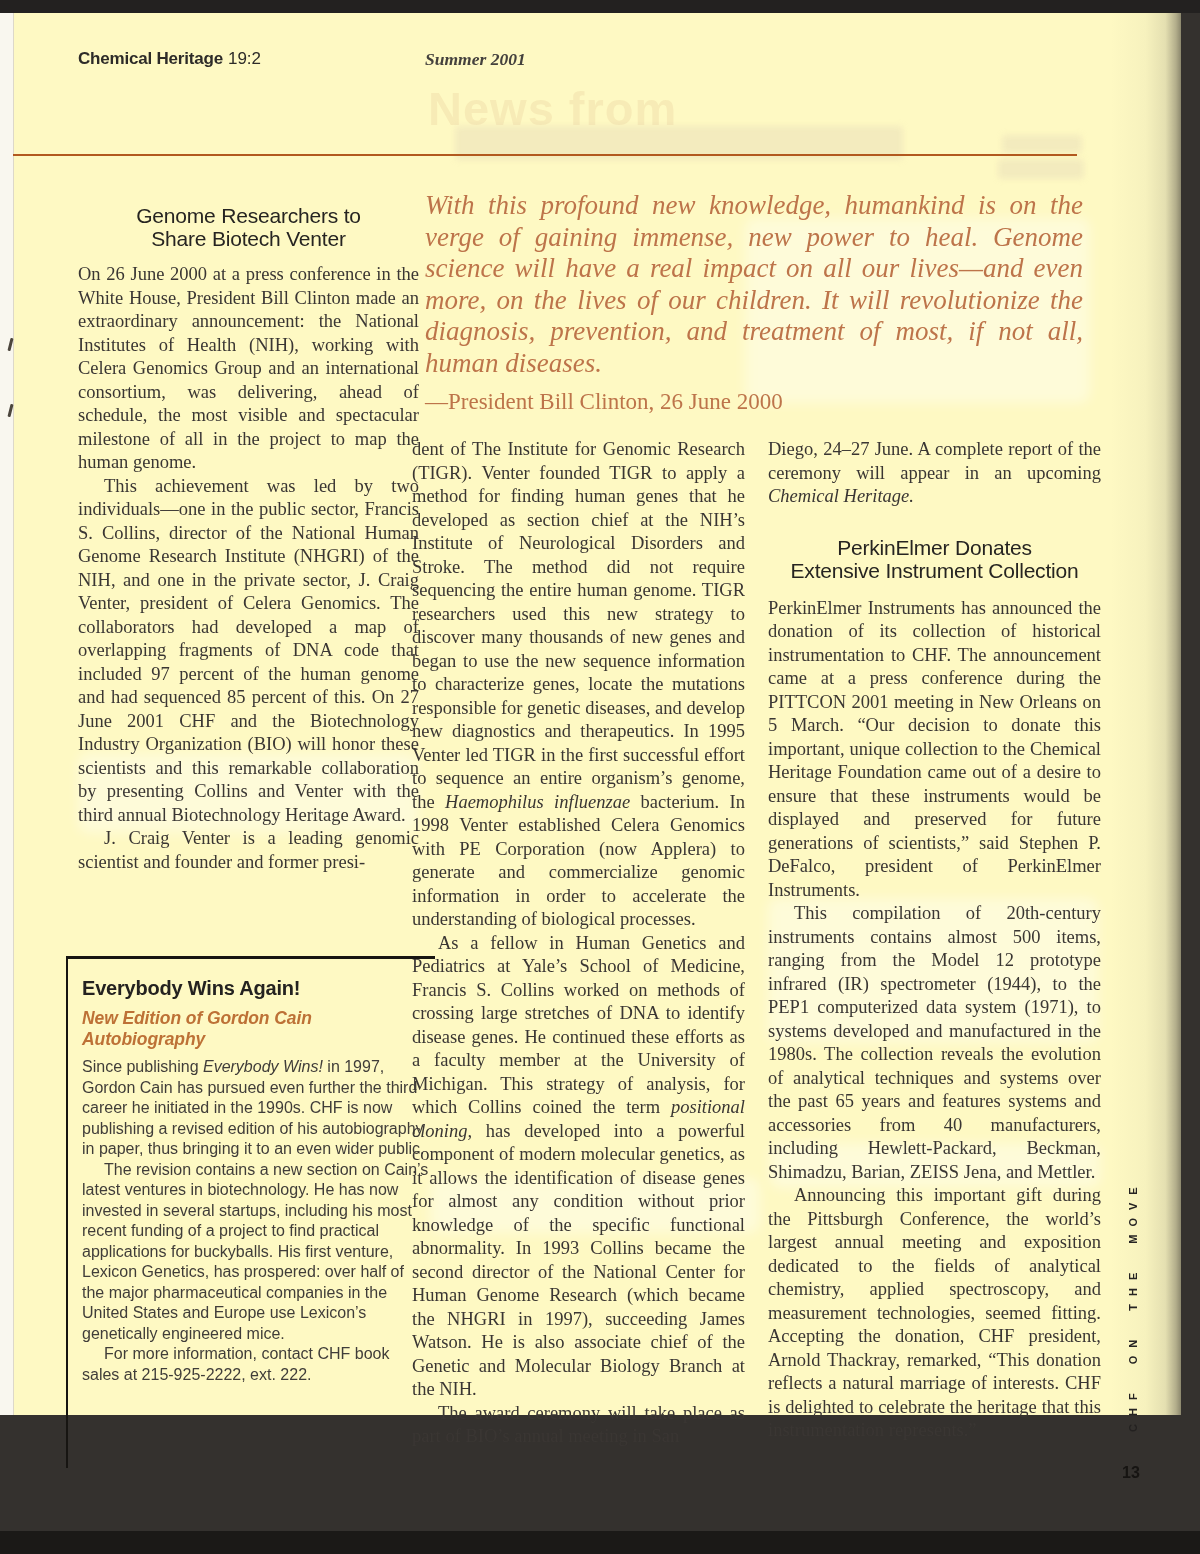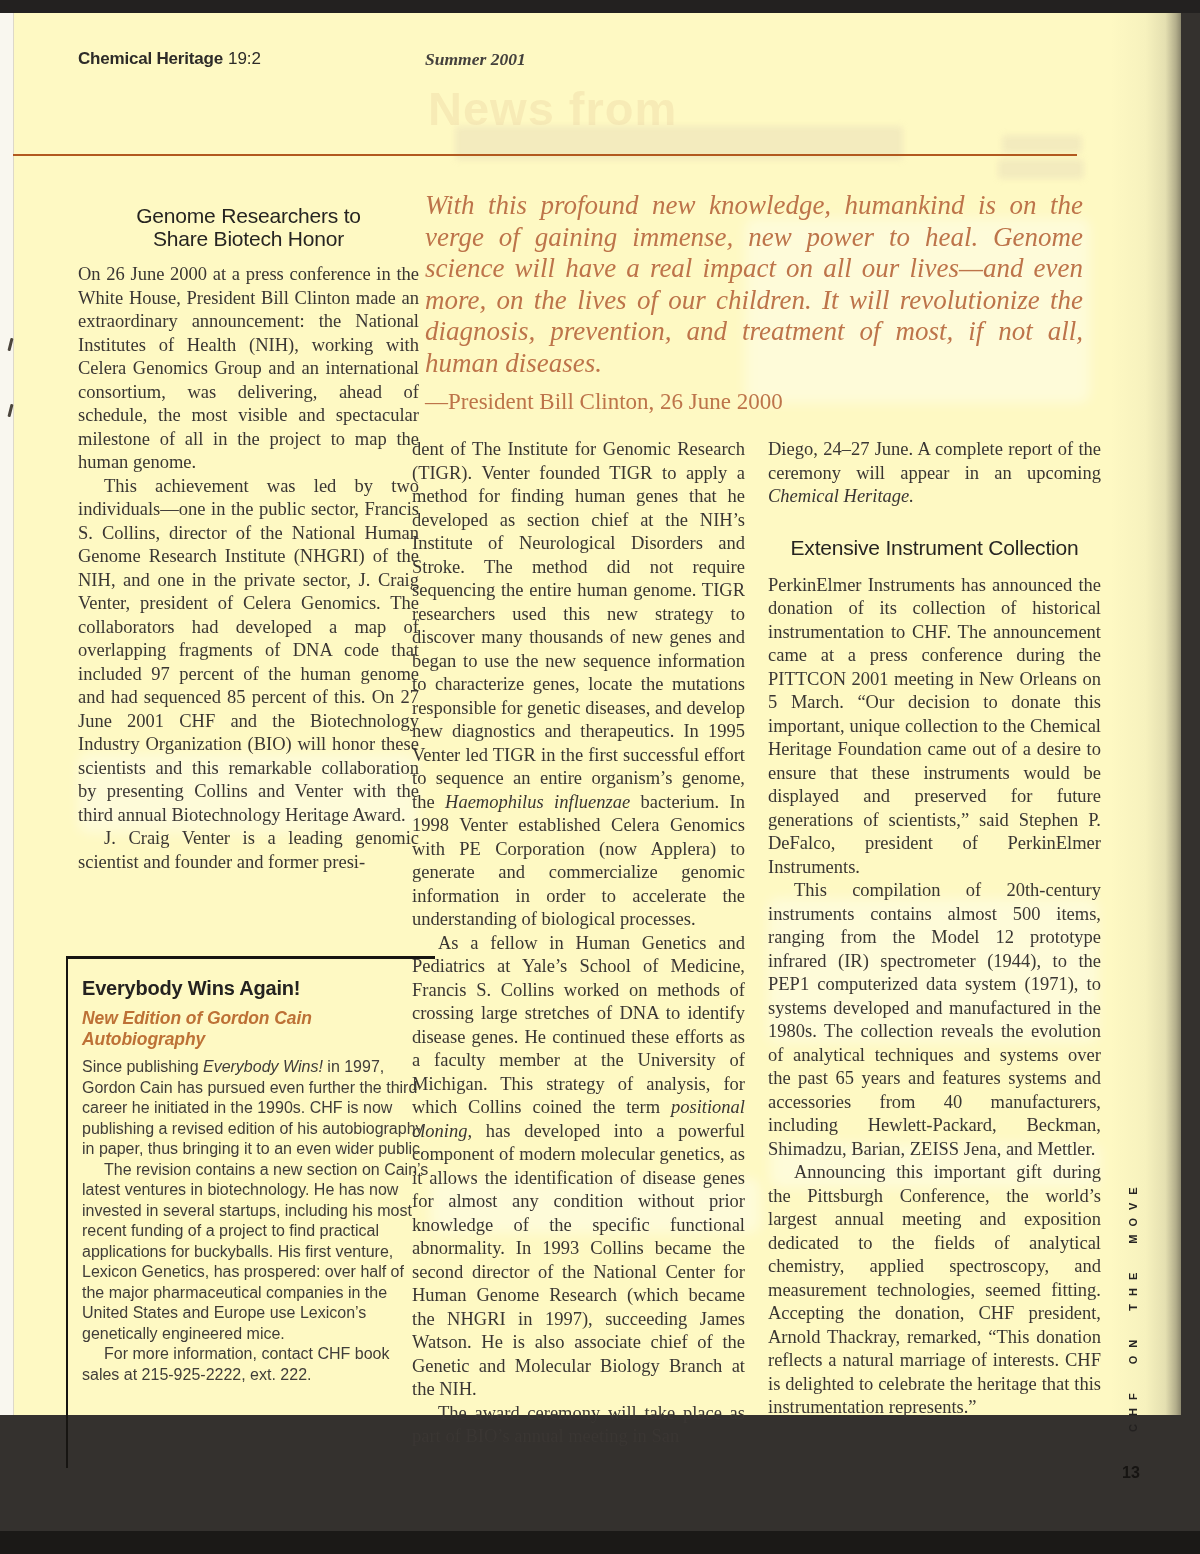--- a/index.html
+++ b/index.html
@@ -93,21 +93,21 @@
   <div class="rule"></div>
 
   <div class="pull-quote">
     <span>With this profound new knowledge, humankind is on the verge of gaining immense, new power to heal. Genome science will have a real impact on all our lives—and even more, on the lives of our children. It will revolutionize the diagnosis, prevention, and treatment of most, if not all, human diseases.</span>
     <span class="attribution">—President Bill Clinton, 26 June 2000</span>
   </div>
 
   <section class="serif-col col-left">
     <h2 class="headline">
       <div>Genome Researchers to</div>
-      <div>Share Biotech Honor</div>
+      <div>Share Biotech Venter</div>
     </h2>
     <p>On 26 June 2000 at a press conference in the White House, President Bill Clinton made an extraordinary announcement: the National Institutes of Health (NIH), working with Celera Genomics Group and an international consortium, was delivering, ahead of schedule, the most visible and spectacular milestone of all in the project to map the human genome.</p>
     <p class="ind">This achievement was led by two individuals—one in the public sector, Francis S. Collins, director of the National Human Genome Research Institute (NHGRI) of the NIH, and one in the private sector, J. Craig Venter, president of Celera Genomics. The collaborators had developed a map of overlapping fragments of DNA code that included 97 percent of the human genome and had sequenced 85 percent of this. On 27 June 2001 CHF and the Biotechnology Industry Organization (BIO) will honor these scientists and this remarkable collaboration by presenting Collins and Venter with the third annual Biotechnology Heritage Award.</p>
     <p class="ind">J. Craig Venter is a leading genomic scientist and founder and former presi-</p>
   </section>
 
   <aside class="box">
     <h3>Everybody Wins Again!</h3>
     <h4>
       <div>New Edition of Gordon Cain</div>
@@ -120,20 +120,21 @@
 
   <section class="serif-col col-mid">
     <p>dent of The Institute for Genomic Research (TIGR). Venter founded TIGR to apply a method for finding human genes that he developed as section chief at the NIH’s Institute of Neurological Disorders and Stroke. The method did not require sequencing the entire human genome. TIGR researchers used this new strategy to discover many thousands of new genes and began to use the new sequence information to characterize genes, locate the mutations responsible for genetic diseases, and develop new diagnostics and therapeutics. In 1995 Venter led TIGR in the first successful effort to sequence an entire organism’s genome, the <i>Haemophilus influenzae</i> bacterium. In 1998 Venter established Celera Genomics with PE Corporation (now Applera) to generate and commercialize genomic information in order to accelerate the understanding of biological processes.</p>
     <p class="ind">As a fellow in Human Genetics and Pediatrics at Yale’s School of Medicine, Francis S. Collins worked on methods of crossing large stretches of DNA to identify disease genes. He continued these efforts as a faculty member at the University of Michigan. This strategy of analysis, for which Collins coined the term <i>positional cloning,</i> has developed into a powerful component of modern molecular genetics, as it allows the identification of disease genes for almost any condition without prior knowledge of the specific functional abnormality. In 1993 Collins became the second director of the National Center for Human Genome Research (which became the NHGRI in 1997), succeeding James Watson. He is also associate chief of the Genetic and Molecular Biology Branch at the NIH.</p>
     <p class="ind">The award ceremony will take place as part of BIO’s annual meeting in San</p>
   </section>
 
   <section class="serif-col col-right">
     <p>Diego, 24–27 June. A complete report of the ceremony will appear in an upcoming <i>Chemical Heritage.</i></p>
     <h2 class="headline headline-mid">
+      <div>PerkinElmer Donates</div>
       <div>Extensive Instrument Collection</div>
     </h2>
     <p>PerkinElmer Instruments has announced the donation of its collection of historical instrumentation to CHF. The announcement came at a press conference during the PITTCON 2001 meeting in New Orleans on 5 March. “Our decision to donate this important, unique collection to the Chemical Heritage Foundation came out of a desire to ensure that these instruments would be displayed and preserved for future generations of scientists,” said Stephen P. DeFalco, president of PerkinElmer Instruments.</p>
     <p class="ind">This compilation of 20th-century instruments contains almost 500 items, ranging from the Model 12 prototype infrared (IR) spectrometer (1944), to the PEP1 computerized data system (1971), to systems developed and manufactured in the 1980s. The collection reveals the evolution of analytical techniques and systems over the past 65 years and features systems and accessories from 40 manufacturers, including Hewlett-Packard, Beckman, Shimadzu, Barian, ZEISS Jena, and Mettler.</p>
     <p class="ind">Announcing this important gift during the Pittsburgh Conference, the world’s largest annual meeting and exposition dedicated to the fields of analytical chemistry, applied spectroscopy, and measurement technologies, seemed fitting. Accepting the donation, CHF president, Arnold Thackray, remarked, “This donation reflects a natural marriage of interests. CHF is delighted to celebrate the heritage that this instrumentation represents.”</p>
   </section>
 
   <div class="side-banner">
     <span>CHF ON THE MOVE</span>
   </div>

